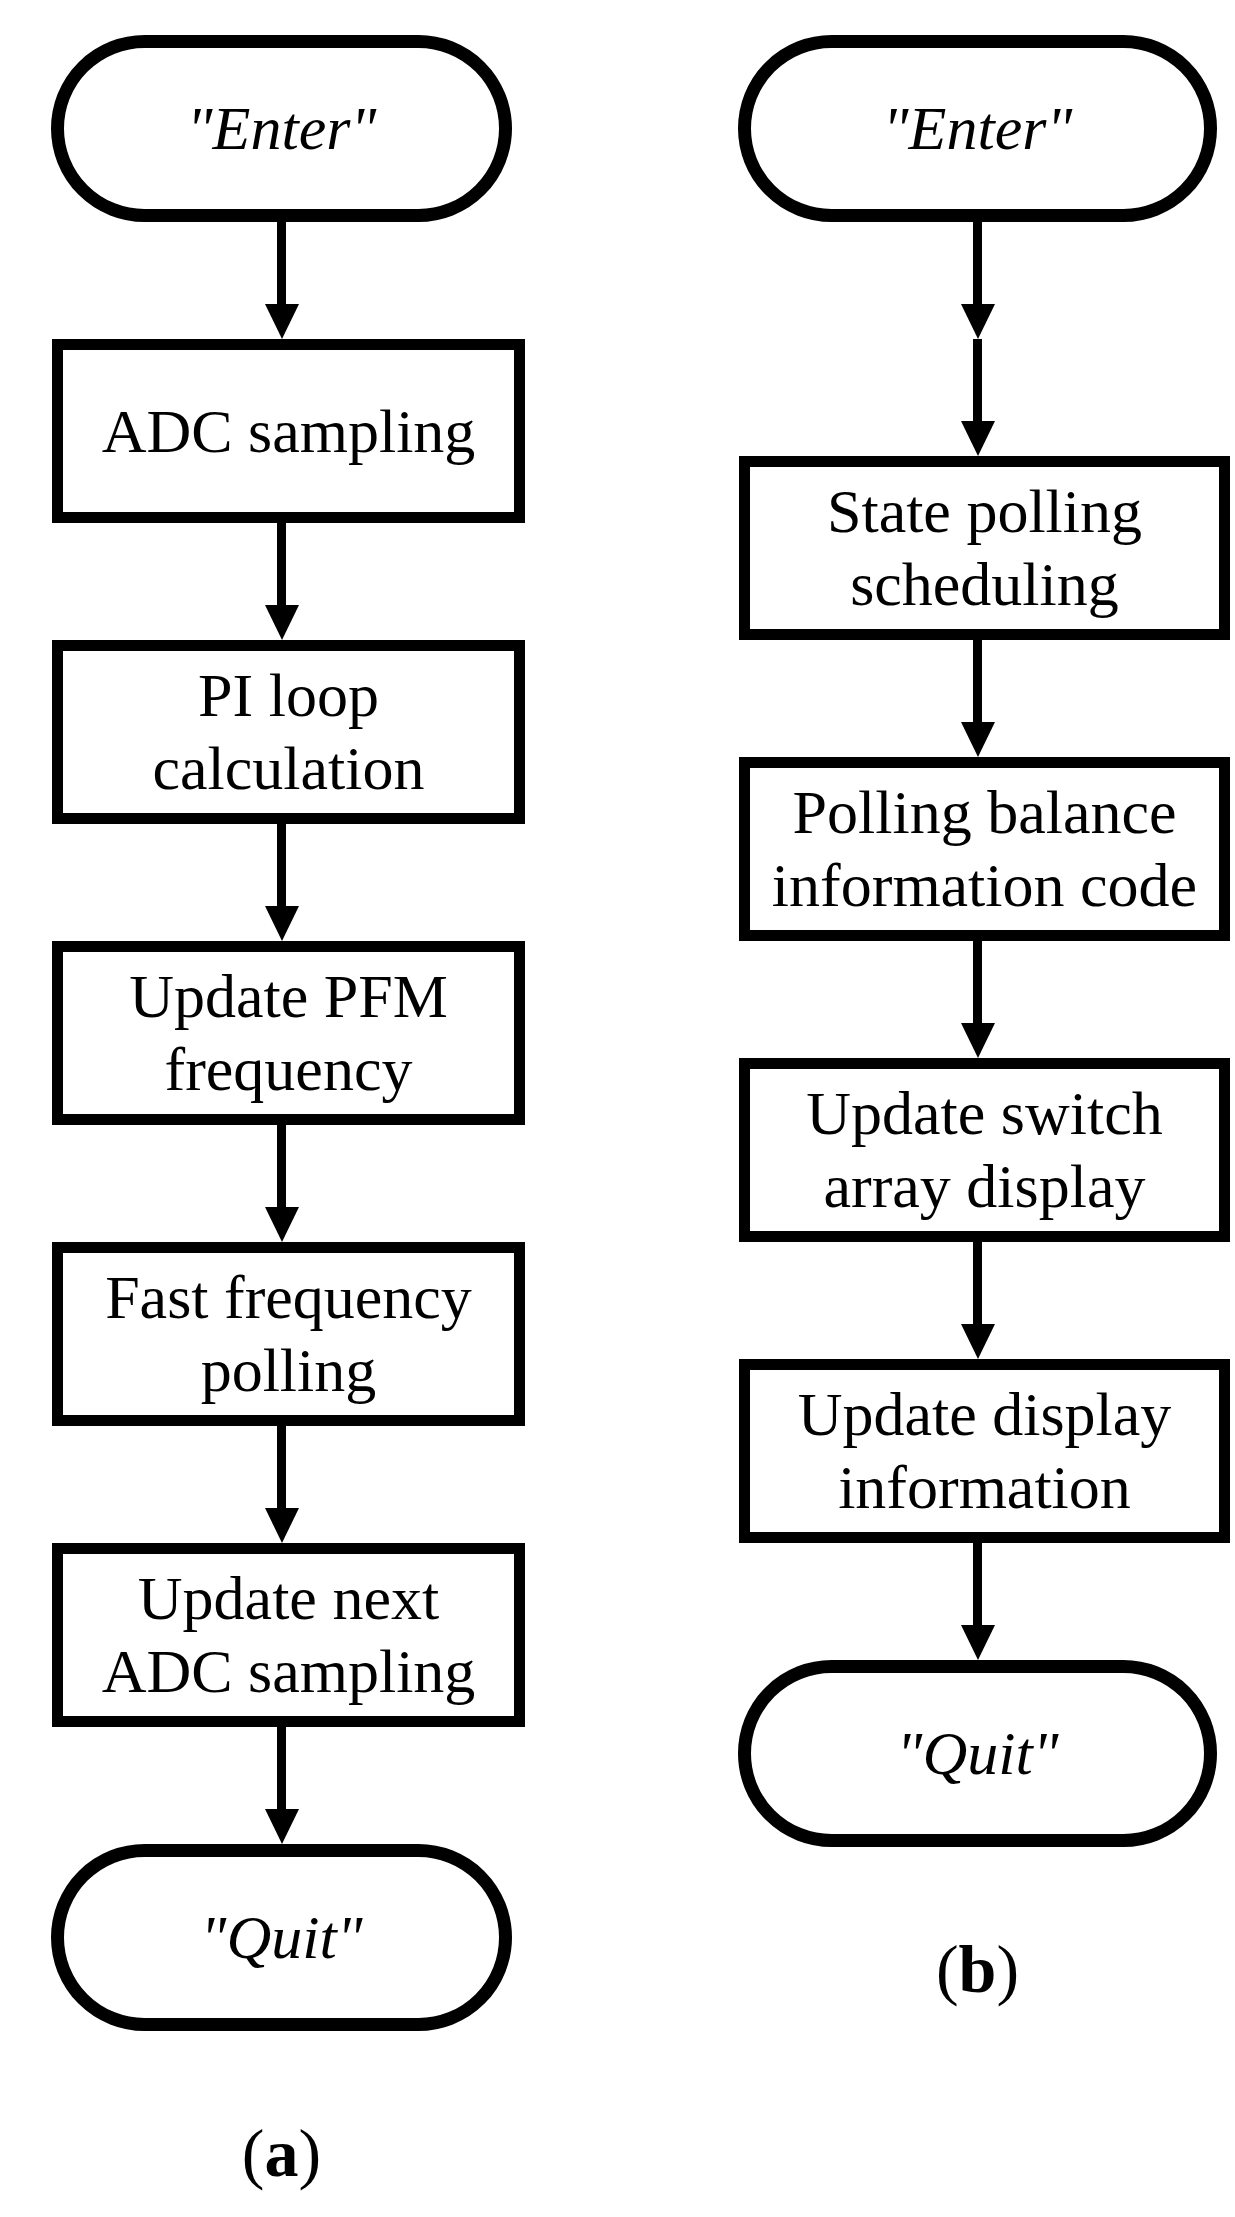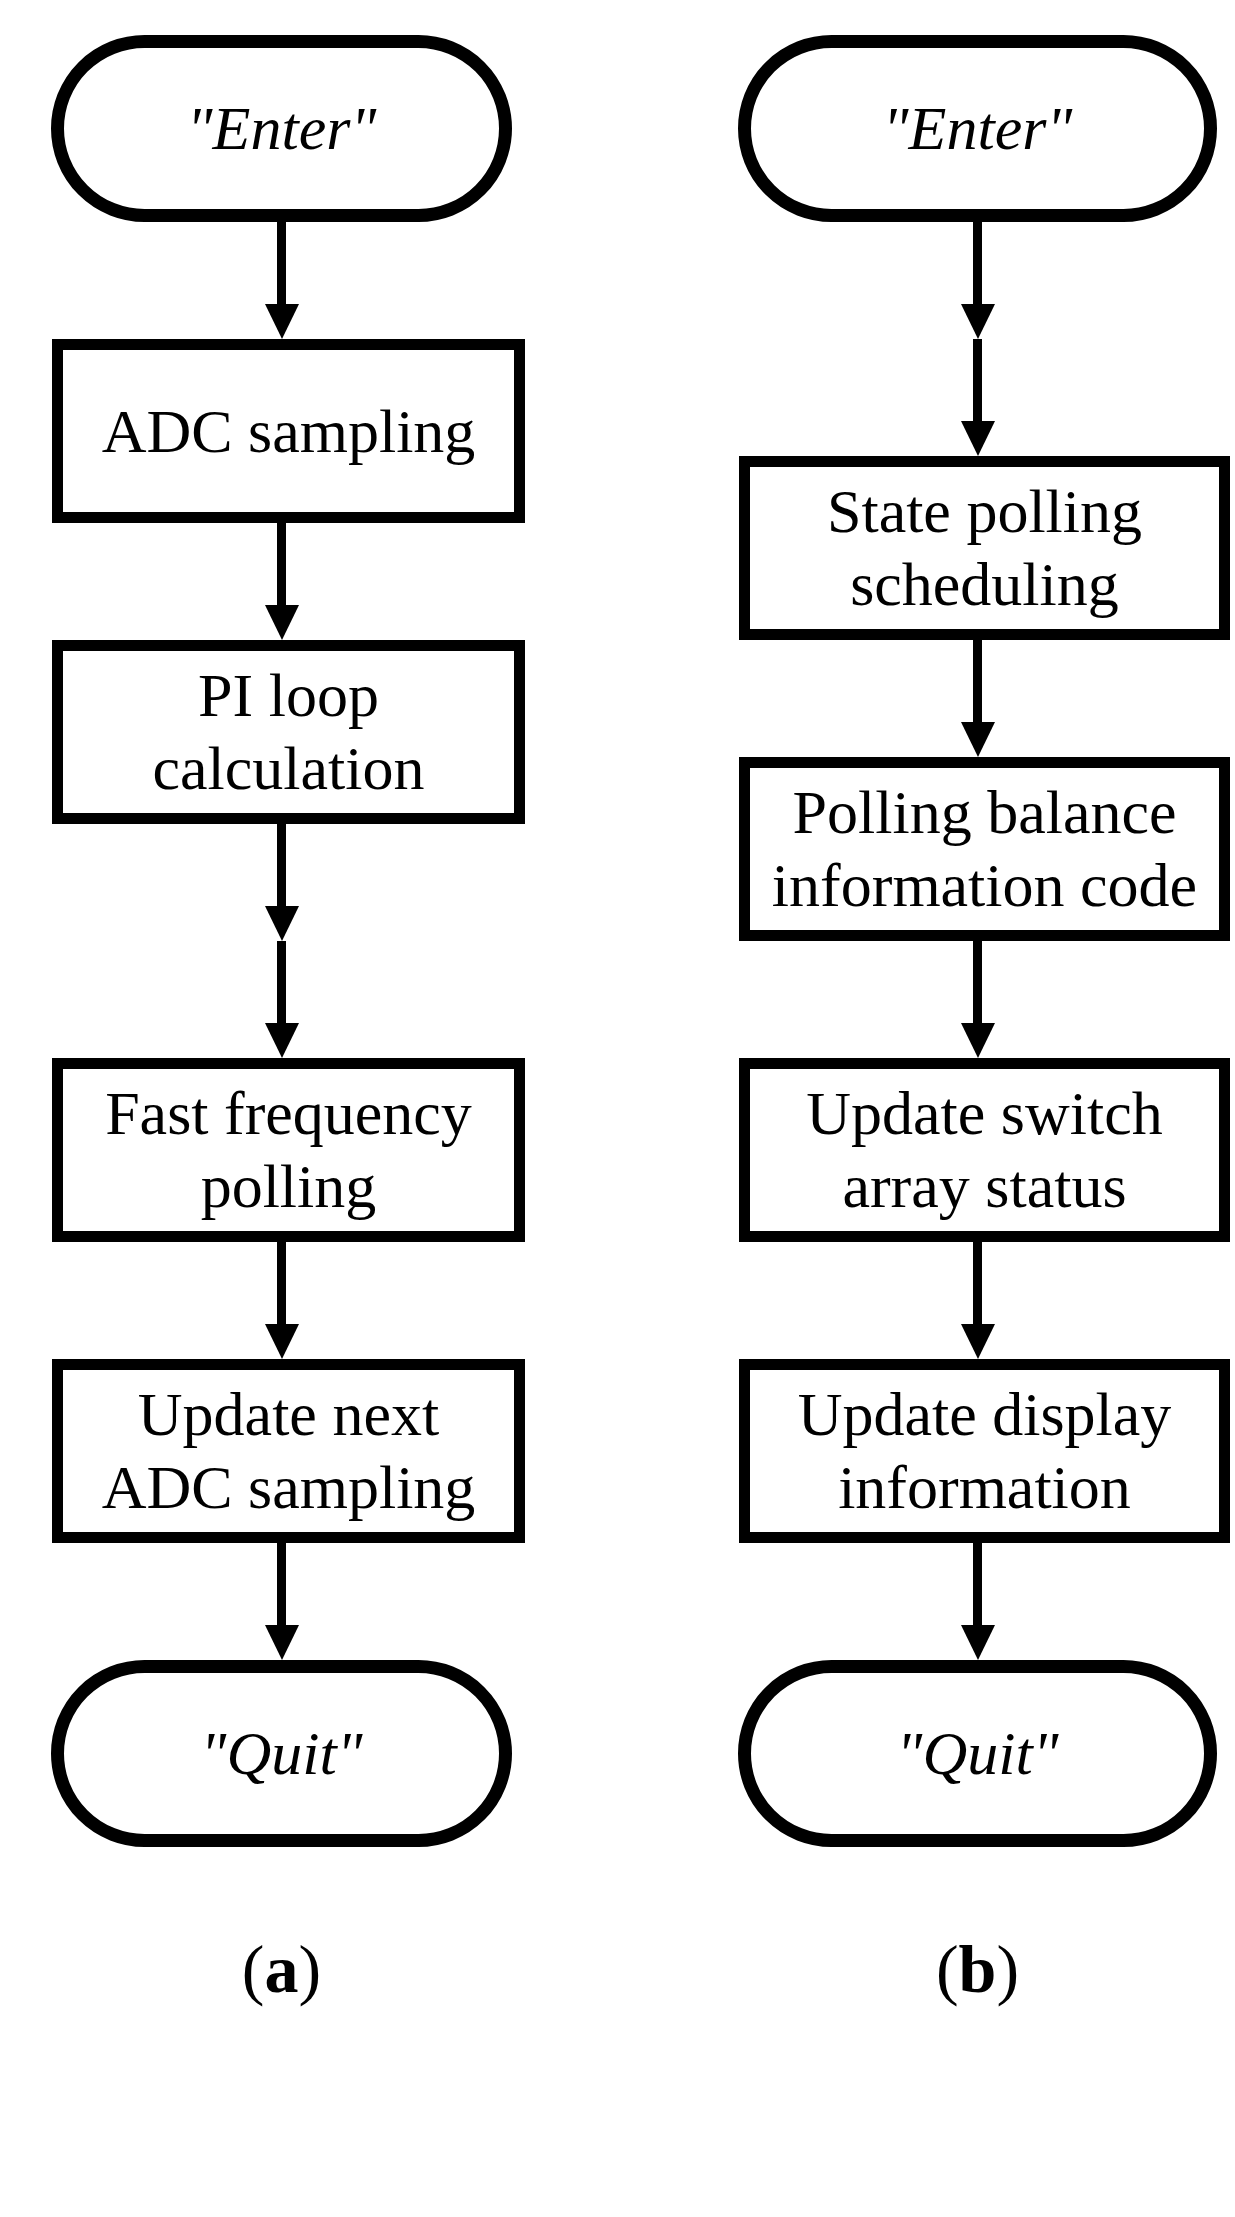--- a/index.html
+++ b/index.html
@@ -106,20 +106,24 @@
       <div class="arrow"></div>
       <div class="process">
         <span class="process-text">ADC sampling</span>
       </div>
       <div class="arrow"></div>
       <div class="process">
         <span class="process-text">PI loop
 calculation</span>
       </div>
       <div class="arrow"></div>
+      <div class="process">
+        <span class="process-text">Update PFM
+frequency</span>
+      </div>
       <div class="arrow"></div>
       <div class="process">
         <span class="process-text">Fast frequency
 polling</span>
       </div>
       <div class="arrow"></div>
       <div class="process">
         <span class="process-text">Update next
 ADC sampling</span>
       </div>
@@ -141,21 +145,21 @@
 scheduling</span>
       </div>
       <div class="arrow"></div>
       <div class="process">
         <span class="process-text">Polling balance
 information code</span>
       </div>
       <div class="arrow"></div>
       <div class="process">
         <span class="process-text">Update switch
-array status</span>
+array display</span>
       </div>
       <div class="arrow"></div>
       <div class="process">
         <span class="process-text">Update display
 information</span>
       </div>
       <div class="arrow"></div>
       <div class="terminal">
         <span class="terminal-text">"Quit"</span>
       </div>

